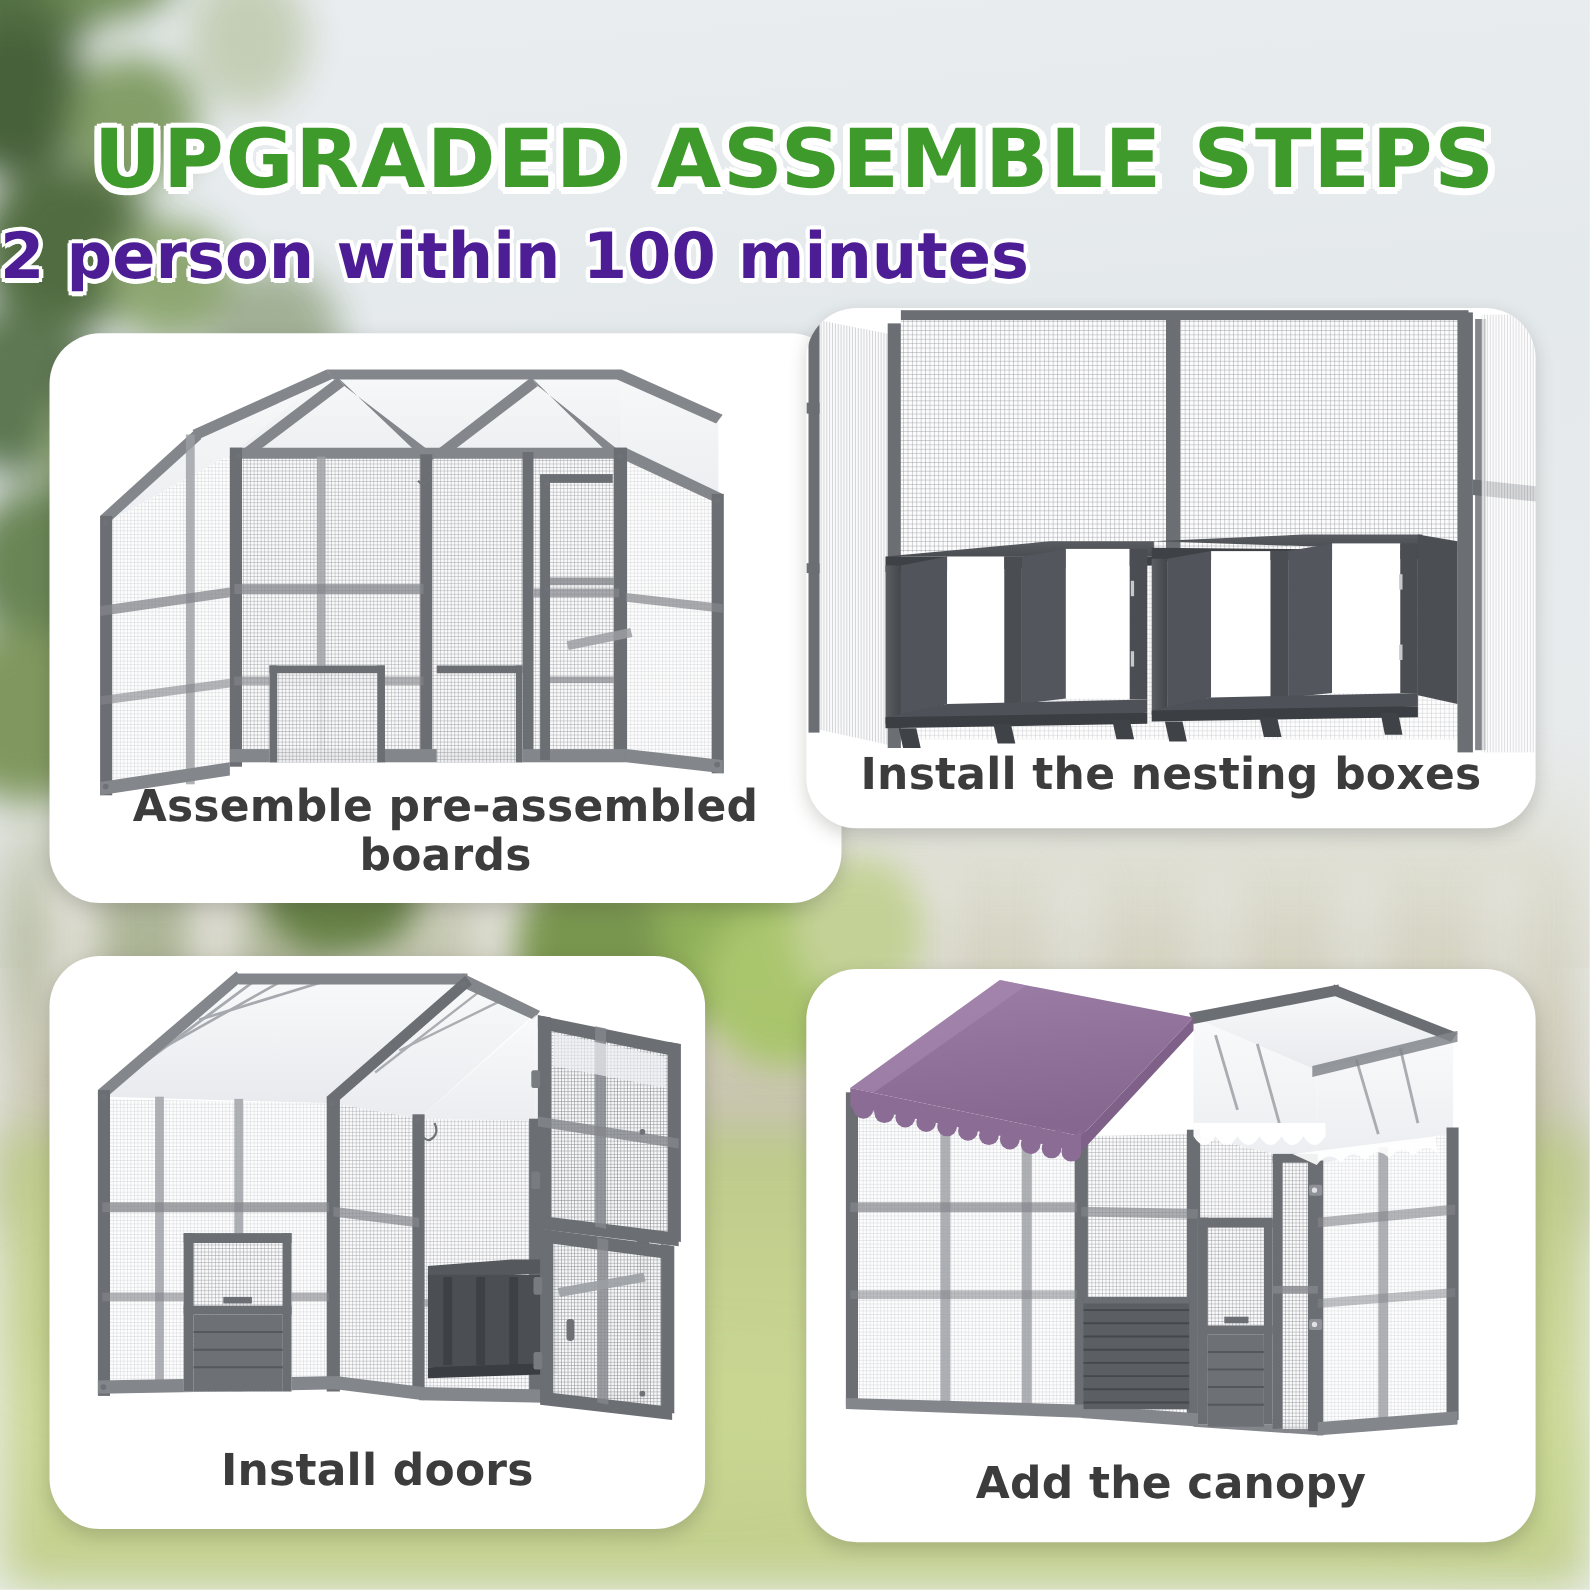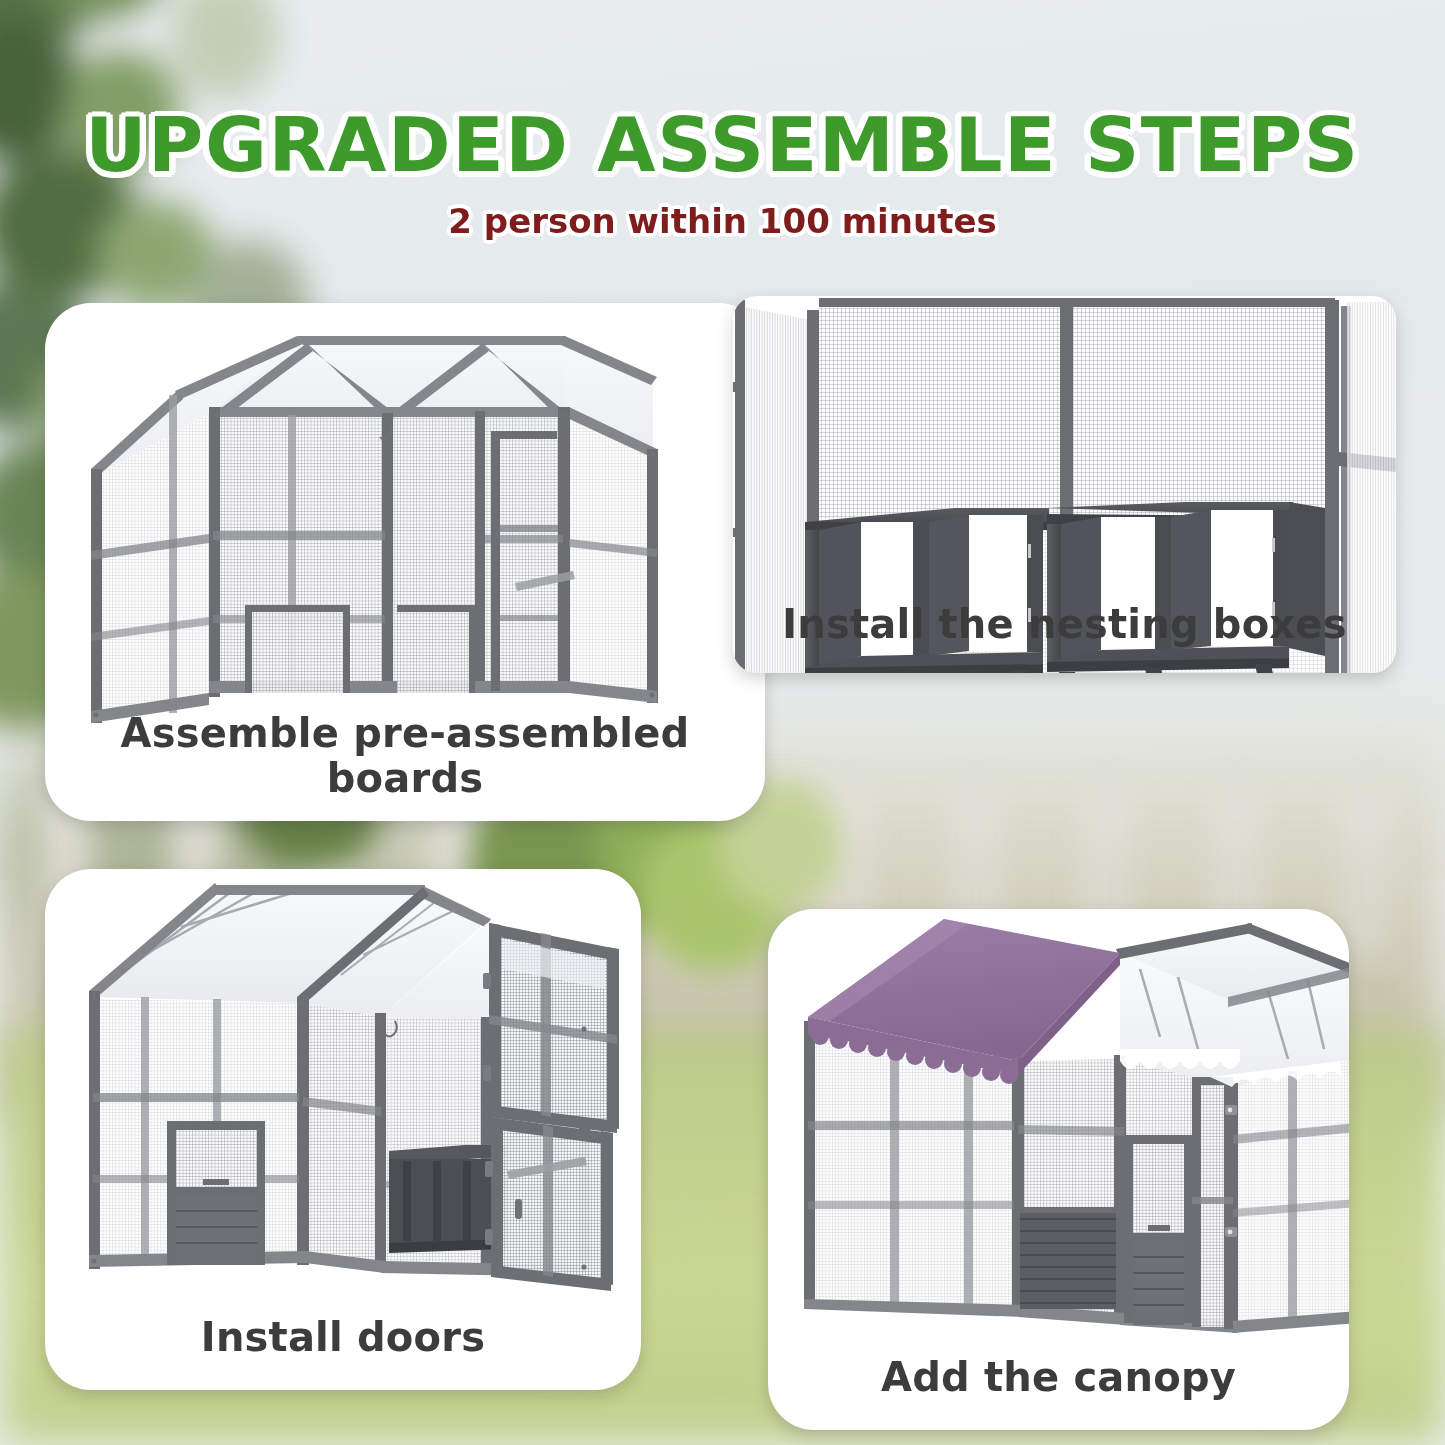--- a/index.html
+++ b/index.html
@@ -67,44 +67,44 @@
     line-height:1;
     margin-top:108px;
     transform:scaleX(1.02);
     text-shadow:
       -4px -4px 0 #fff,  4px -4px 0 #fff, -4px 4px 0 #fff, 4px 4px 0 #fff,
       -5px 0 0 #fff, 5px 0 0 #fff, 0 -5px 0 #fff, 0 5px 0 #fff,
       -6px 2px 0 #fff, 6px 2px 0 #fff, -2px 6px 0 #fff, 2px 6px 0 #fff,
       -6px -2px 0 #fff, 6px -2px 0 #fff;
   }
   .subtitle {
-    text-align:center;
+    text-align:left;
     font-family:"DejaVu Sans", sans-serif;
     font-weight:bold;
-    font-size:34px;
-    color:#7f1d1d;
+    font-size:58px;
+    color:#4c1d95;
     line-height:1;
     margin-top:22px;
     text-shadow:
       -3px -3px 0 #fff, 3px -3px 0 #fff, -3px 3px 0 #fff, 3px 3px 0 #fff,
       -4px 0 0 #fff, 4px 0 0 #fff, 0 -4px 0 #fff, 0 4px 0 #fff;
   }
 
   
   .panel {
     position:absolute;
     background:#fff;
     border-radius:46px;
     box-shadow:0 6px 16px rgba(60,60,50,.22);
     overflow:hidden;
   }
   #panel-1 { left:45px;  top:303px;  width:720px; height:518px; }
-  #panel-2 { left:733px; top:296px;  width:663px; height:377px;border-radius:24px; }
+  #panel-2 { left:733px; top:280px;  width:663px; height:473px; }
   #panel-3 { left:45px;  top:869px;  width:596px; height:521px; }
-  #panel-4 { left:733px; top:909px;  width:581px; height:521px;margin-left:35px; }
+  #panel-4 { left:733px; top:881px;  width:663px; height:521px; }
 
   .p-art { position:absolute; left:0; top:0; width:100%; }
   .p-cap {
     position:absolute; left:0; width:100%;
     text-align:center;
     font-family:"DejaVu Sans", sans-serif;
     font-size:40px;
     font-weight:600;
     color:#3c3c3c;
     line-height:1.12;

